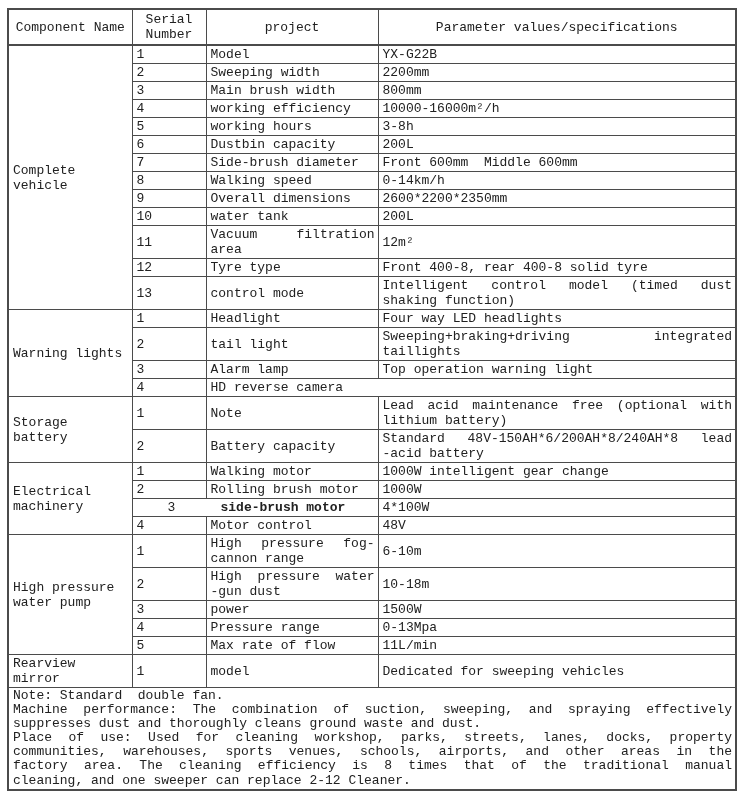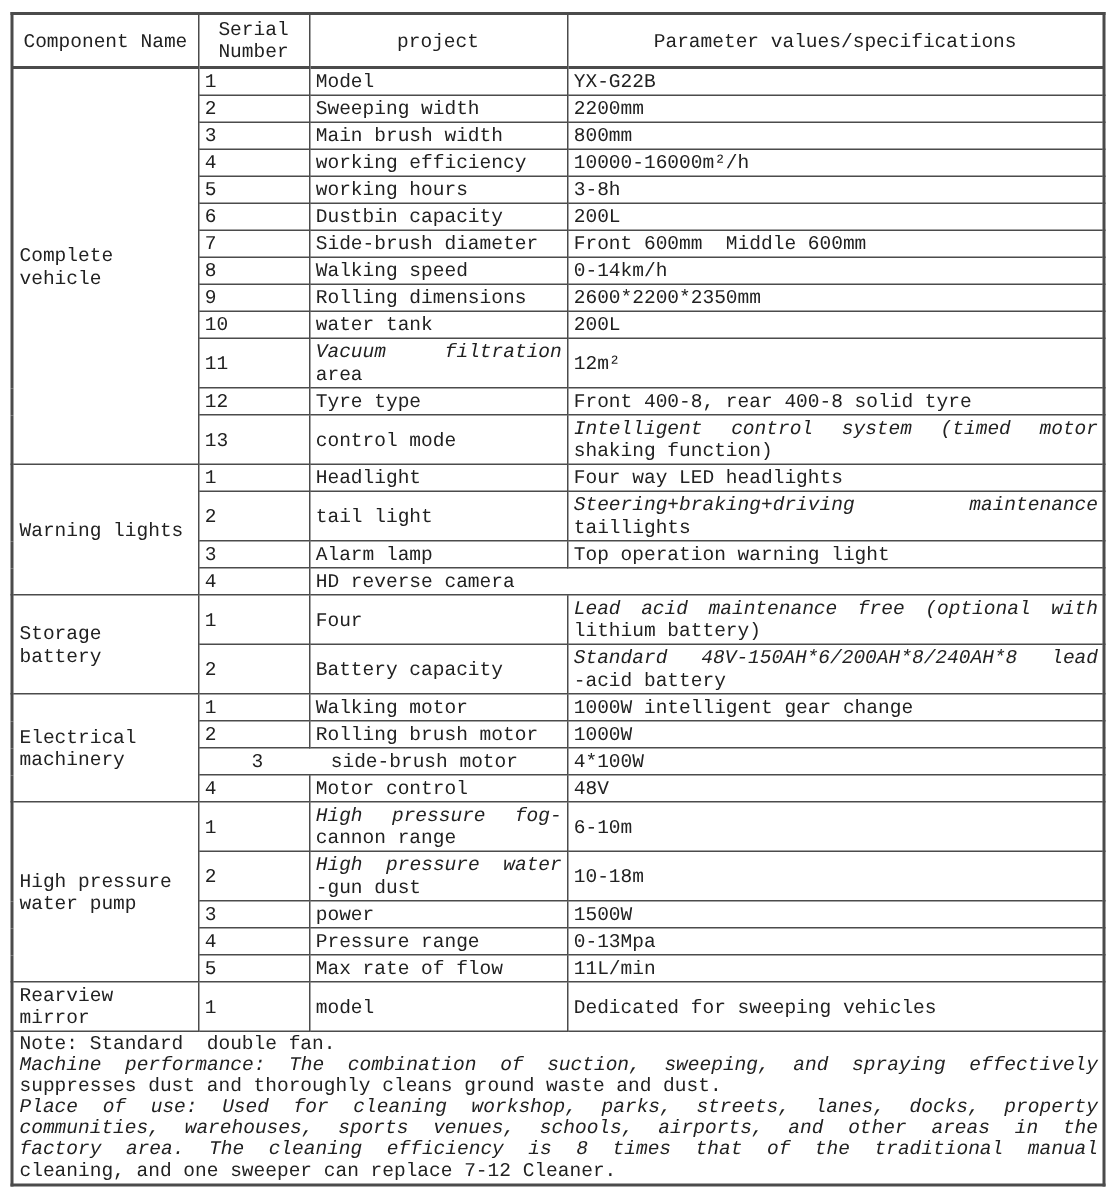--- a/index.html
+++ b/index.html
@@ -32,25 +32,25 @@
     white-space: pre-line;
     padding: 2px 0;
   }
   .comp {
     text-align: center;
     white-space: pre-line;
     line-height: 14.5px;
     padding: 1px 2px;
   }
   .serial { text-align: center; padding: 1px 0; }
-  .jl { text-align: justify; text-align-last: justify; font-style: italic; }
+  .jl { text-align: justify; text-align-last: justify; }
   .notes-cell { padding: 1px 4px 3px 5px; margin-top: 28px; }
   .note-line { line-height: 14.1px; }
   .serial-inline { display: inline-block; width: 70px; text-align: center; }
-  .indent { margin-left: 14px; }
+  .indent { margin-left: 14px; font-weight: bold; }
 </style>
 </head>
 <body>
 
 <table class="spec">
   <colgroup>
     <col style="width:124px">
       <col style="width:74px">
       <col style="width:172px">
       <col style="width:358px">
@@ -103,21 +103,21 @@
       <td class="proj">Side-brush diameter</td>
       <td class="val">Front 600mm&nbsp; Middle 600mm</td>
     </tr>
     <tr>
       <td class="serial">8</td>
       <td class="proj">Walking speed</td>
       <td class="val">0-14km/h</td>
     </tr>
     <tr>
       <td class="serial">9</td>
-      <td class="proj">Rolling dimensions</td>
+      <td class="proj">Overall dimensions</td>
       <td class="val">2600*2200*2350mm</td>
     </tr>
     <tr>
       <td class="serial">10</td>
       <td class="proj">water tank</td>
       <td class="val">200L</td>
     </tr>
     <tr>
       <td class="serial">11</td>
       <td class="proj">
@@ -128,54 +128,54 @@
     </tr>
     <tr>
       <td class="serial">12</td>
       <td class="proj">Tyre type</td>
       <td class="val">Front 400-8, rear 400-8 solid tyre</td>
     </tr>
     <tr>
       <td class="serial">13</td>
       <td class="proj">control mode</td>
       <td class="val">
-        <div class="jl">Intelligent control system (timed motor</div>
+        <div class="jl">Intelligent control model (timed dust</div>
         <div>shaking function)</div>
       </td>
     </tr>
 
     <tr>
       <td class="comp" rowspan="4">Warning lights</td>
       <td class="serial">1</td>
       <td class="proj">Headlight</td>
       <td class="val">Four way LED headlights</td>
     </tr>
     <tr>
       <td class="serial">2</td>
       <td class="proj">tail light</td>
       <td class="val">
-        <div class="jl">Steering+braking+driving maintenance</div>
+        <div class="jl">Sweeping+braking+driving integrated</div>
         <div>taillights</div>
       </td>
     </tr>
     <tr>
       <td class="serial">3</td>
       <td class="proj">Alarm lamp</td>
       <td class="val">Top operation warning light</td>
     </tr>
     <tr>
       <td class="serial">4</td>
       <td class="proj" colspan="2">HD reverse camera</td>
     </tr>
 
     <tr>
       <td class="comp" rowspan="2">Storage
 battery</td>
       <td class="serial">1</td>
-      <td class="proj">Four</td>
+      <td class="proj">Note</td>
       <td class="val">
         <div class="jl">Lead acid maintenance free (optional with</div>
         <div>lithium battery)</div>
       </td>
     </tr>
     <tr>
       <td class="serial">2</td>
       <td class="proj">Battery capacity</td>
       <td class="val">
         <div class="jl">Standard 48V-150AH*6/200AH*8/240AH*8 lead</div>
@@ -250,17 +250,17 @@
     </tr>
 
     <tr>
       <td colspan="4" class="notes-cell">
         <div class="note-line">Note: Standard&nbsp; double fan.</div>
         <div class="note-line jl">Machine performance: The combination of suction, sweeping, and spraying effectively</div>
         <div class="note-line">suppresses dust and thoroughly cleans ground waste and dust.</div>
         <div class="note-line jl">Place of use: Used for cleaning workshop, parks, streets, lanes, docks, property</div>
         <div class="note-line jl">communities, warehouses, sports venues, schools, airports, and other areas in the</div>
         <div class="note-line jl">factory area. The cleaning efficiency is 8 times that of the traditional manual</div>
-        <div class="note-line">cleaning, and one sweeper can replace 7-12 Cleaner.</div>
+        <div class="note-line">cleaning, and one sweeper can replace 2-12 Cleaner.</div>
       </td>
     </tr>
   </tbody>
 </table>
 
 </body></html>

